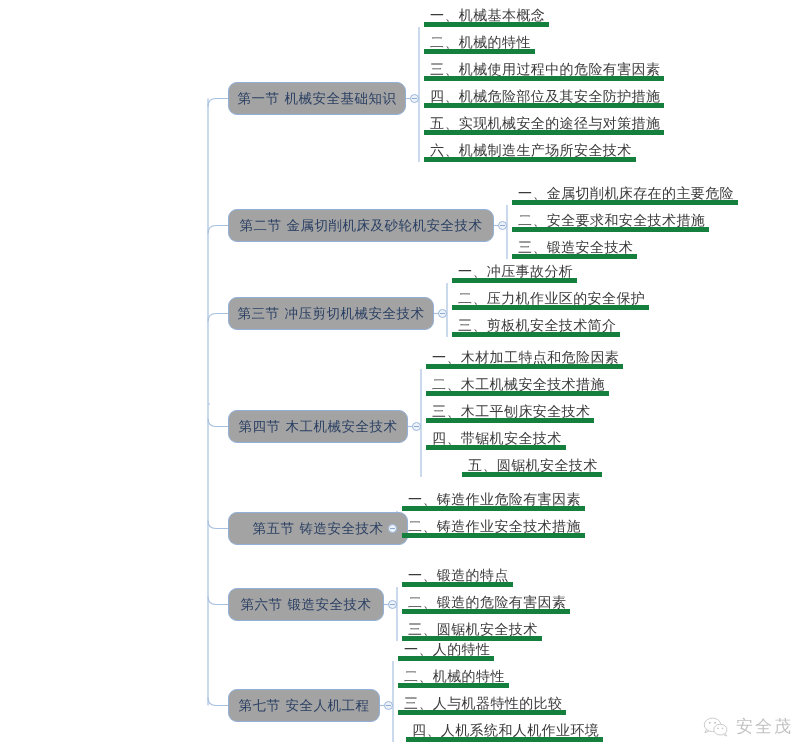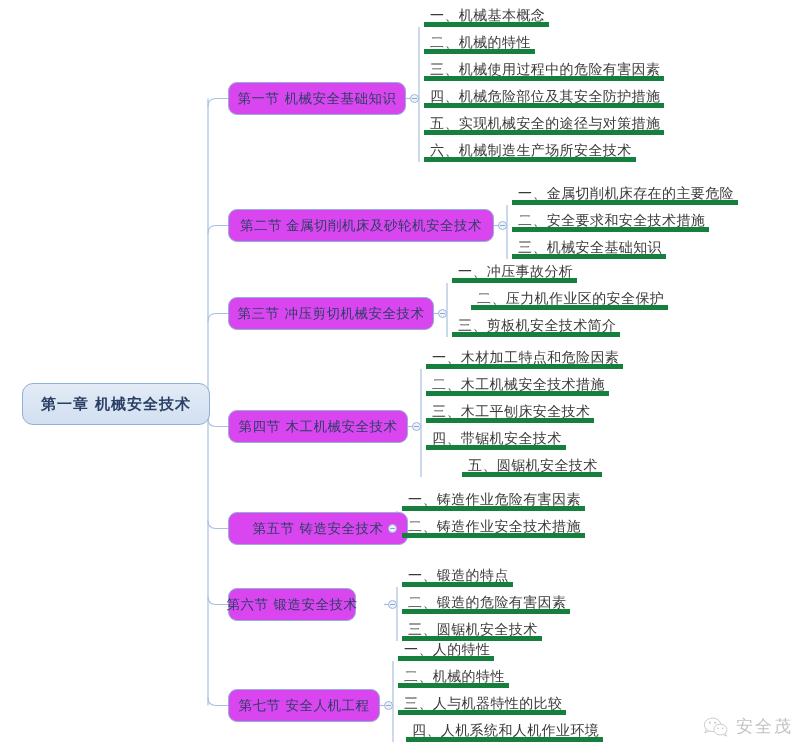--- a/index.html
+++ b/index.html
@@ -10,21 +10,21 @@
     overflow:hidden;
     position:relative;
   }
   #canvas{position:absolute;left:0;top:0;width:807px;height:754px;}
   svg.wires{position:absolute;left:0;top:0;width:807px;height:754px;pointer-events:none;}
 
   
   .node{
     position:absolute;
     box-sizing:border-box;
-    background:#d946ef;
+    background:#a3a3a3;
     border:1px solid #92b0d8;
     border-radius:9px;
     color:#2a3f63;
     display:flex;align-items:center;justify-content:center;
     white-space:nowrap;
     letter-spacing:.5px;
   }
   .root{
     font-size:15px;font-weight:bold;
     border-radius:11px;
@@ -98,63 +98,62 @@
       <path d="M397 511 V538" fill="none" stroke="#a8c0e0" stroke-width="1.2"></path>
       <path d="M208 596.5 Q208 604.5 216 604.5 H228" fill="none" stroke="#a8c0e0" stroke-width="1.2"></path>
       <path d="M384 604.5 H397" fill="none" stroke="#a8c0e0" stroke-width="1.2"></path>
       <path d="M397 587 V641" fill="none" stroke="#a8c0e0" stroke-width="1.2"></path>
       <path d="M208 697.5 Q208 705.5 216 705.5 H228" fill="none" stroke="#a8c0e0" stroke-width="1.2"></path>
       <path d="M380 705.5 H393" fill="none" stroke="#a8c0e0" stroke-width="1.2"></path>
       <path d="M393 661 V742" fill="none" stroke="#a8c0e0" stroke-width="1.2"></path>
       <path d="M208 98.5 V705.5" fill="none" stroke="#a8c0e0" stroke-width="1.2"></path>
     </svg>
 
-  <div class="node root" id="root-node" style="left: 22px; top: 383px; width: 188px; height: 42px;">第一章 机械安全技术</div>
 
   <div id="nodes-layer">
       <div class="node sect" style="left: 228px; top: 82px; width: 178px; height: 33px;">
         <span>第一节 机械安全基础知识</span>
       </div>
       <div class="handle" style="left: 410px; top: 94px;"></div>
       <div class="leaf" style="left: 424px; top: 4px;">一、机械基本概念</div>
       <div class="leaf" style="left: 424px; top: 31px;">二、机械的特性</div>
       <div class="leaf" style="left: 424px; top: 58px;">三、机械使用过程中的危险有害因素</div>
       <div class="leaf" style="left: 424px; top: 85px;">四、机械危险部位及其安全防护措施</div>
       <div class="leaf" style="left: 424px; top: 112px;">五、实现机械安全的途径与对策措施</div>
       <div class="leaf" style="left: 424px; top: 139px;">六、机械制造生产场所安全技术</div>
-      <div class="node sect" style="left: 228px; top: 209px; width: 266px; height: 33px; font-family: Liberation Serif, serif;">
+      <div class="node sect" style="left: 228px; top: 209px; width: 266px; height: 33px;">
         <span>第二节 金属切削机床及砂轮机安全技术</span>
       </div>
       <div class="handle" style="left: 498px; top: 221px;"></div>
       <div class="leaf" style="left: 512px; top: 182px;">一、金属切削机床存在的主要危险</div>
       <div class="leaf" style="left: 512px; top: 209px;">二、安全要求和安全技术措施</div>
-      <div class="leaf" style="left: 512px; top: 236px;">三、机械安全基础知识</div>
+      <div class="leaf" style="left: 512px; top: 236px;">三、锻造安全技术</div>
       <div class="node sect" style="left: 228px; top: 297px; width: 206px; height: 33px;">
         <span>第三节 冲压剪切机械安全技术</span>
       </div>
       <div class="handle" style="left: 438px; top: 309px;"></div>
       <div class="leaf" style="left: 452px; top: 260px;">一、冲压事故分析</div>
-      <div class="leaf" style="left: 452px; top: 287px; margin-left: 19px;">二、压力机作业区的安全保护</div>
+      <div class="leaf" style="left: 452px; top: 287px;">二、压力机作业区的安全保护</div>
       <div class="leaf" style="left: 452px; top: 314px;">三、剪板机安全技术简介</div>
       <div class="node sect" style="left: 228px; top: 410px; width: 180px; height: 33px;">
         <span>第四节 木工机械安全技术</span>
       </div>
       <div class="handle" style="left: 412px; top: 422px;"></div>
       <div class="leaf" style="left: 426px; top: 346px;">一、木材加工特点和危险因素</div>
       <div class="leaf" style="left: 426px; top: 373px;">二、木工机械安全技术措施</div>
       <div class="leaf" style="left: 426px; top: 400px; text-align: center;">三、木工平刨床安全技术</div>
       <div class="leaf" style="left: 426px; top: 427px;">四、带锯机安全技术</div>
       <div class="leaf" style="left: 426px; top: 454px; margin-left: 36px;">五、圆锯机安全技术</div>
       <div class="node sect" style="left: 228px; top: 512px; width: 180px; height: 33px;">
         <span>第五节 铸造安全技术</span>
       </div>
       <div class="handle" style="left: 388px; top: 524px;"></div>
       <div class="leaf" style="left: 402px; top: 488px;">一、铸造作业危险有害因素</div>
       <div class="leaf" style="left: 402px; top: 515px;">二、铸造作业安全技术措施</div>
-      <div class="node sect" style="left: 228px; top: 588px; width: 128px; height: 33px;">
+      <div class="node sect" style="left: 228px; top: 588px; width: 156px; height: 33px;">
         <span>第六节 锻造安全技术</span>
       </div>
       <div class="handle" style="left: 388px; top: 600px;"></div>
       <div class="leaf" style="left: 402px; top: 564px;">一、锻造的特点</div>
       <div class="leaf" style="left: 402px; top: 591px;">二、锻造的危险有害因素</div>
       <div class="leaf" style="left: 402px; top: 618px;">三、圆锯机安全技术</div>
       <div class="node sect" style="left: 228px; top: 689px; width: 152px; height: 33px;">
         <span>第七节 安全人机工程</span>
       </div>
       <div class="handle" style="left: 384px; top: 701px;"></div>

